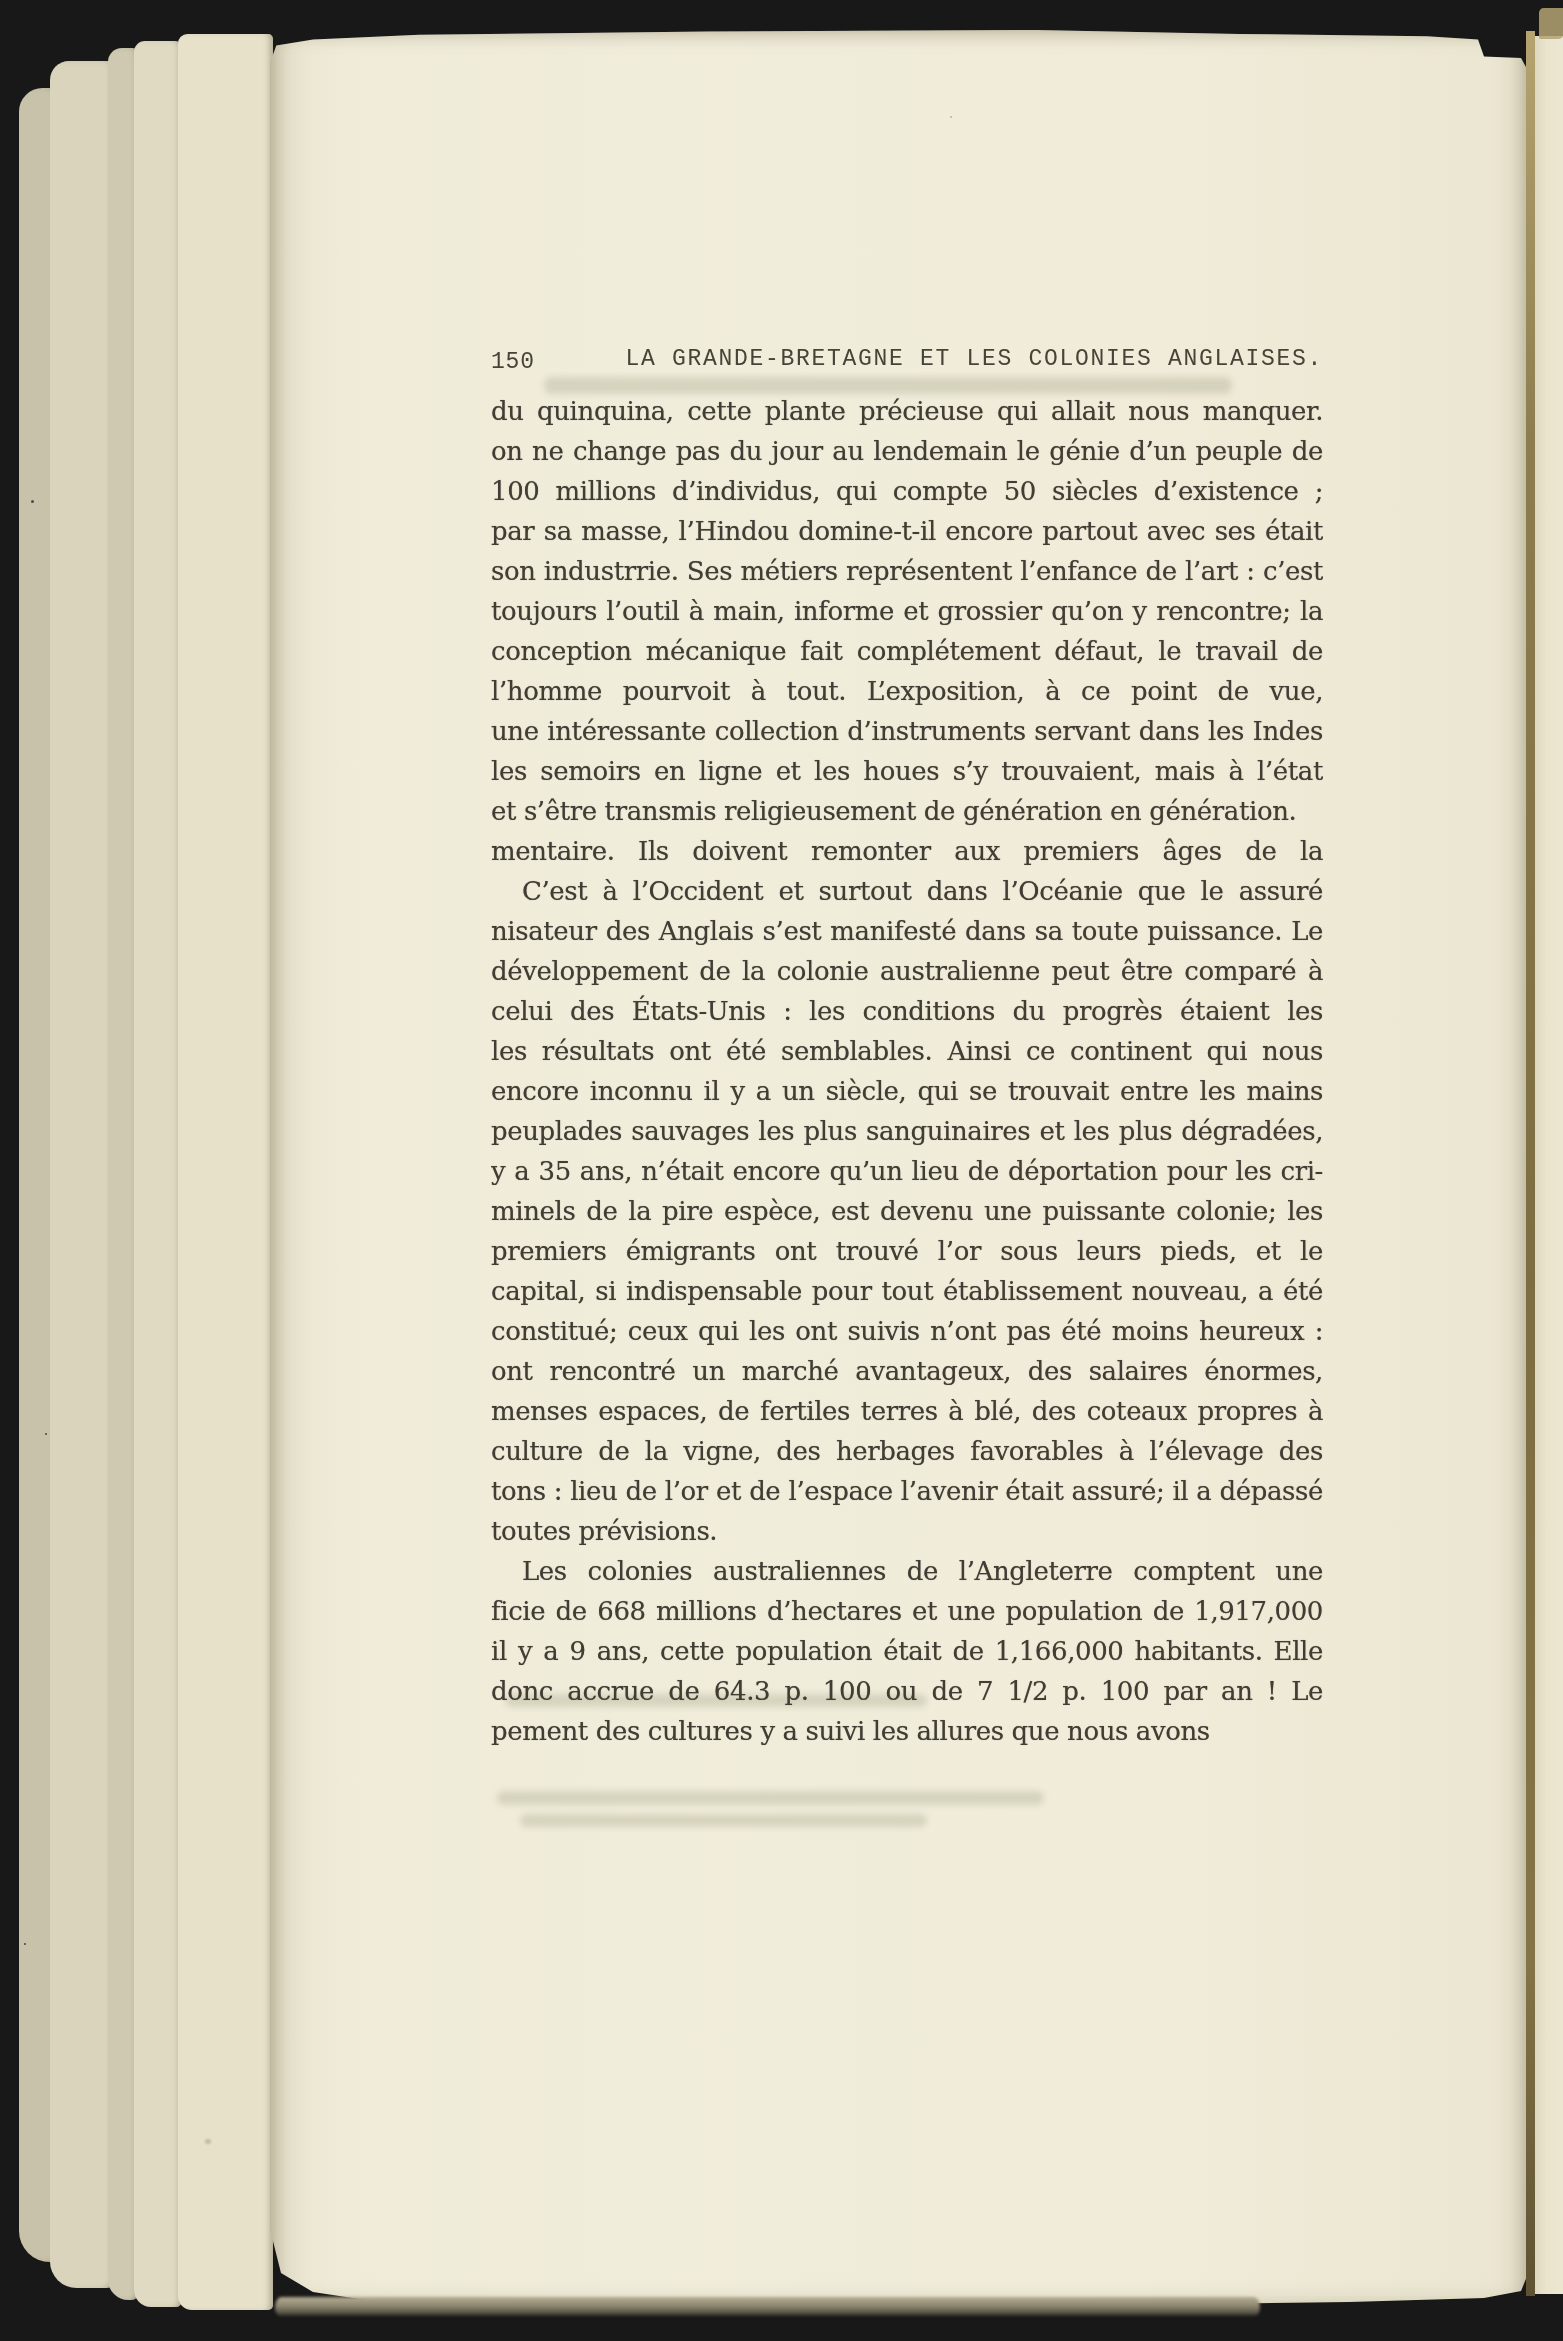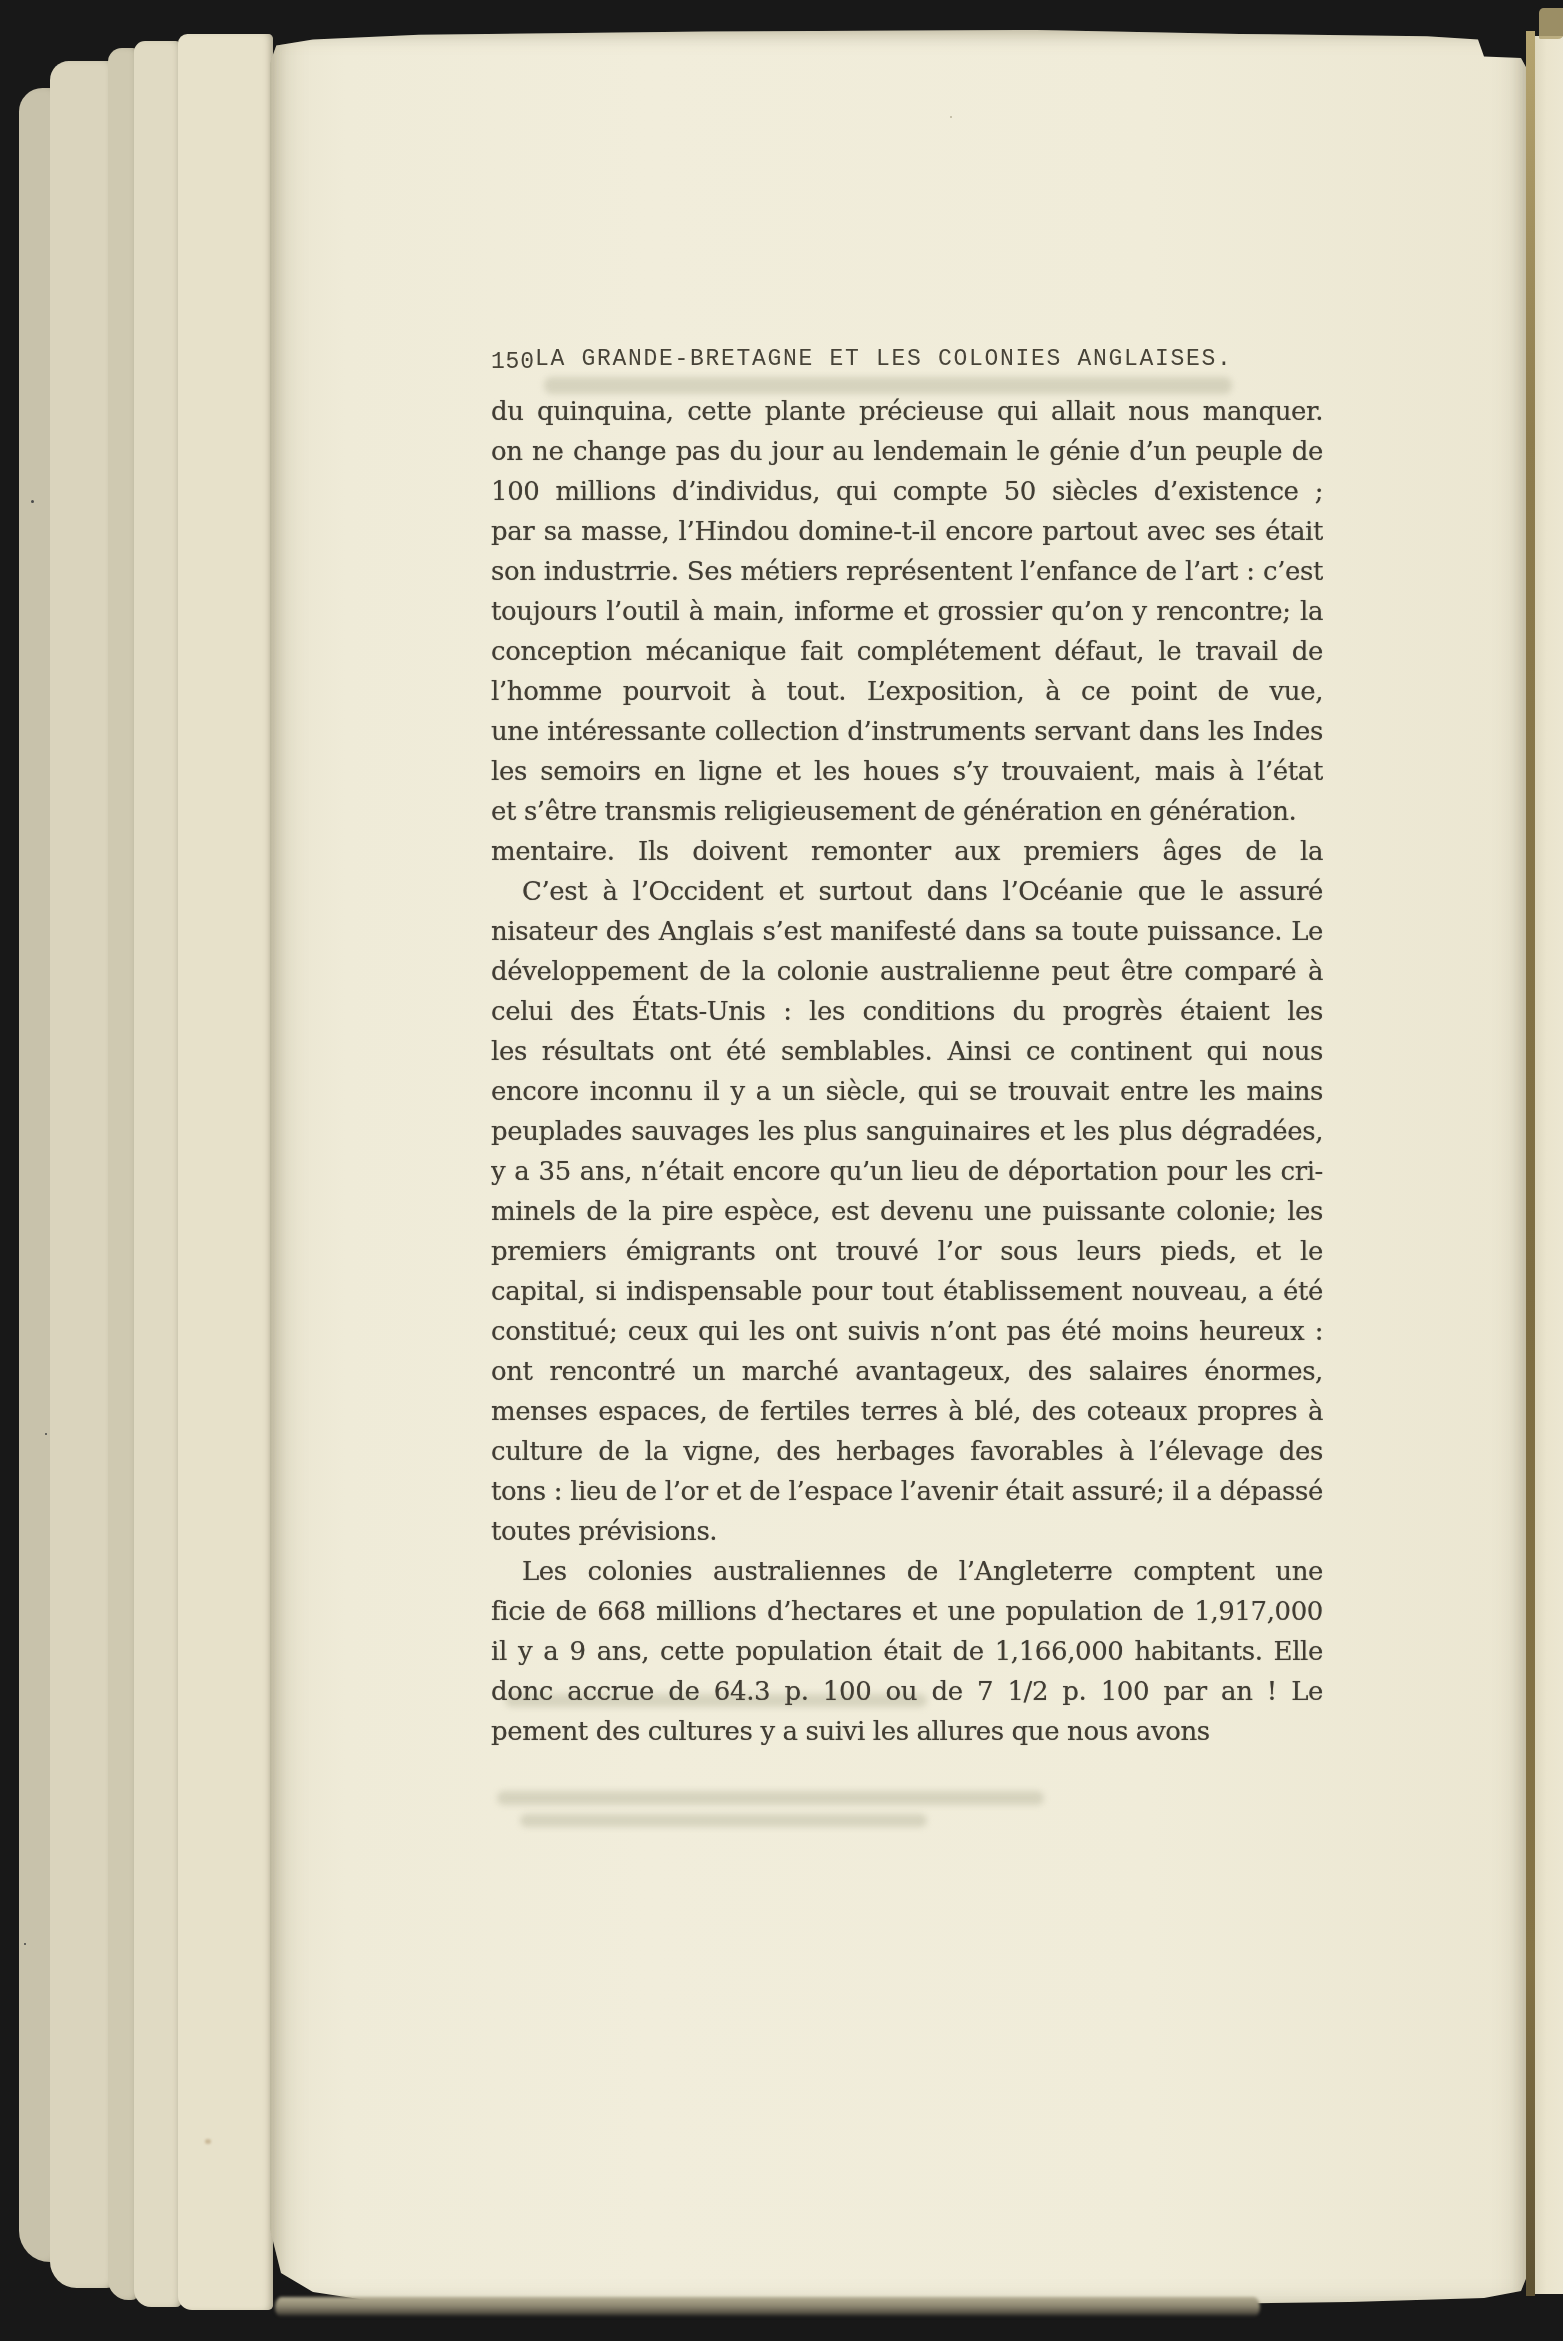--- a/index.html
+++ b/index.html
@@ -44,21 +44,21 @@
     background:#b3a373;border-radius:4.7px 1.6px 6.3px 1.6px;opacity:.85;}
 
   
   .bottom-edges{position:absolute;left:275px;top:2297px;width:985px;height:20.3px;
     background:linear-gradient(180deg,#b3ac92 0,#8d8771 45%,#565145 80%,rgba(25,24,20,0) 100%);
     border-radius:7.8px/60%;filter:blur(1.6px);}
 
   
   .header{position:absolute;left:221px;top:316px;width:832px;height:33px;color:#474338;font-family:Liberation Mono, monospace;}
   .pnum{position:absolute;left:0;top:3.1px;font-size:23px;letter-spacing:0.8px;}
-  .rtitle{display:block;text-align:left;padding-left:44px;font-size:23px;letter-spacing:1.7px;white-space:nowrap;}
+  .rtitle{display:block;text-align:right;padding-left:44px;font-size:23px;letter-spacing:1.7px;white-space:nowrap;}
 
   
   .body{position:absolute;left:221px;top:361px;width:832px;color:#413d34;}
   .ln{height:40px;line-height:40px;font-size:26px;letter-spacing:-0.4px;overflow:hidden;
       text-shadow:0 0 0.8px rgba(65,61,52,.6);}
   .j{text-align:justify;text-align-last:justify;}
   .last{text-align:left;text-align-last:left;}
   .indent{text-indent:31px;}
 
   

